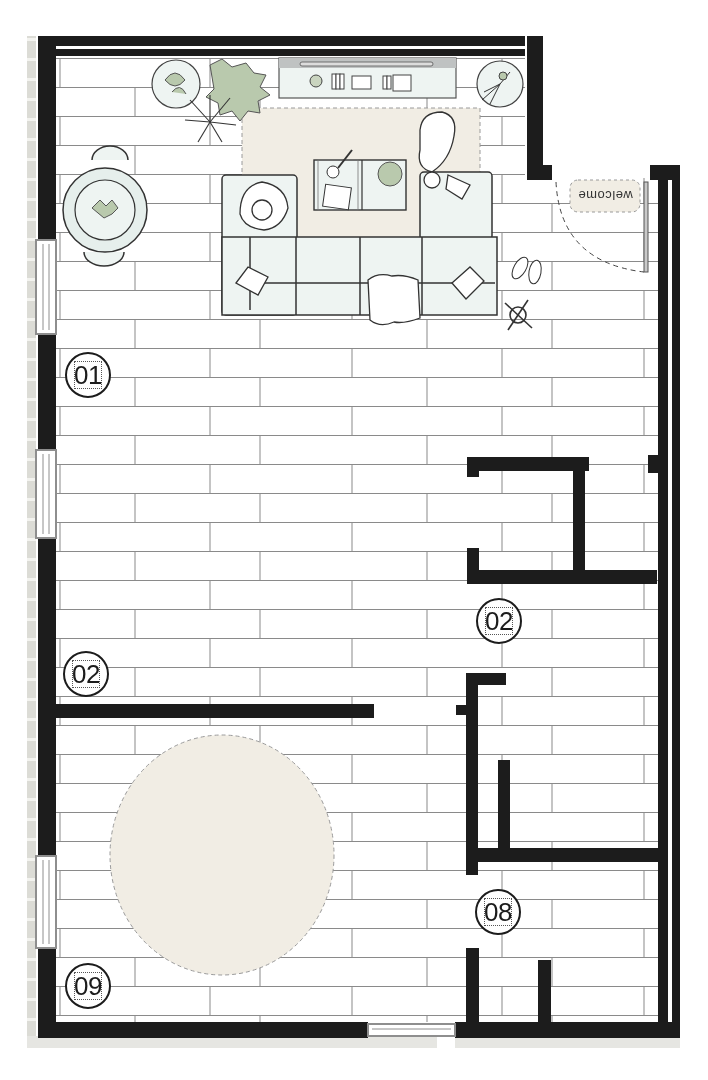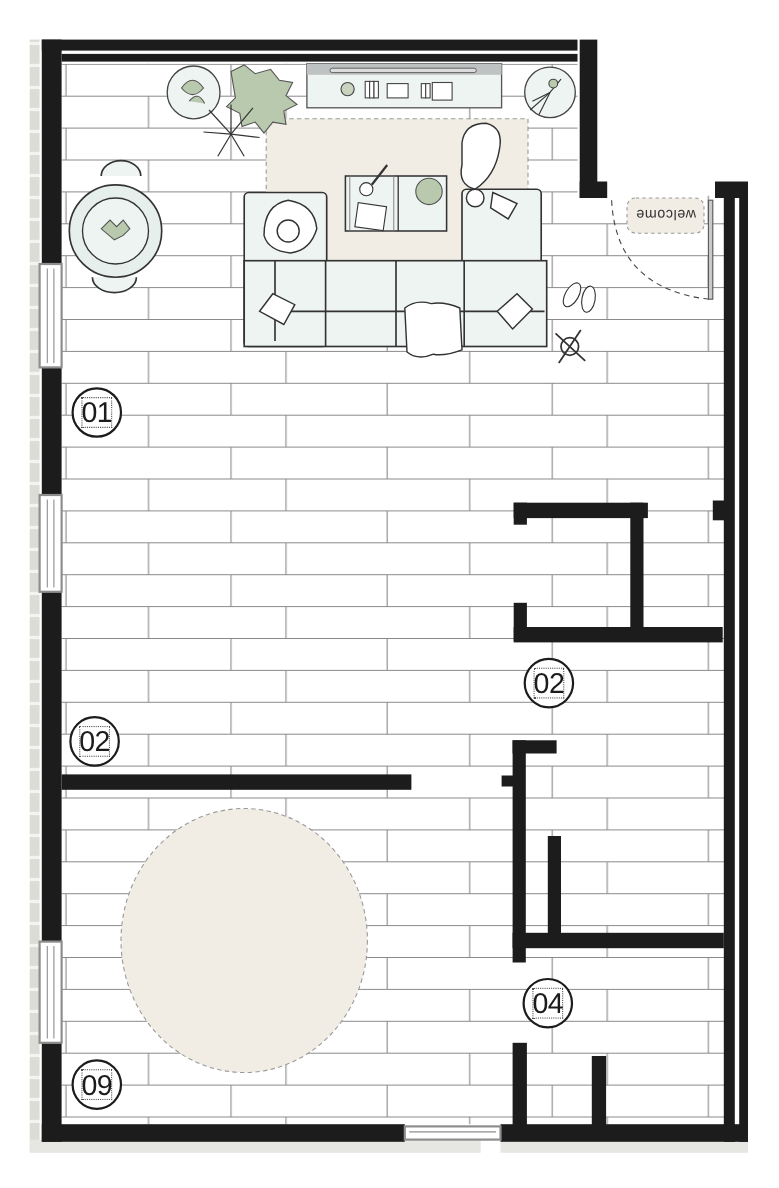--- a/index.html
+++ b/index.html
@@ -378,21 +378,21 @@
 <div class="room-label" style="left:65px; top:352px;">
                   <span>01</span>
                 </div>
 <div class="room-label" style="left:63px; top:651px;">
                   <span>02</span>
                 </div>
 <div class="room-label" style="left:65px; top:963px;">
                   <span>09</span>
                 </div>
 <div class="room-label" style="left:475px; top:889px;">
-                  <span>04</span>
+                  <span>08</span>
                 </div>
 <div class="room-label" style="left:476px; top:598px;">
                   <span>02</span>
                 </div>
 
 <div class="mat-text" style="left:578px; top:188px;">welcome</div>
 
 
 
 

